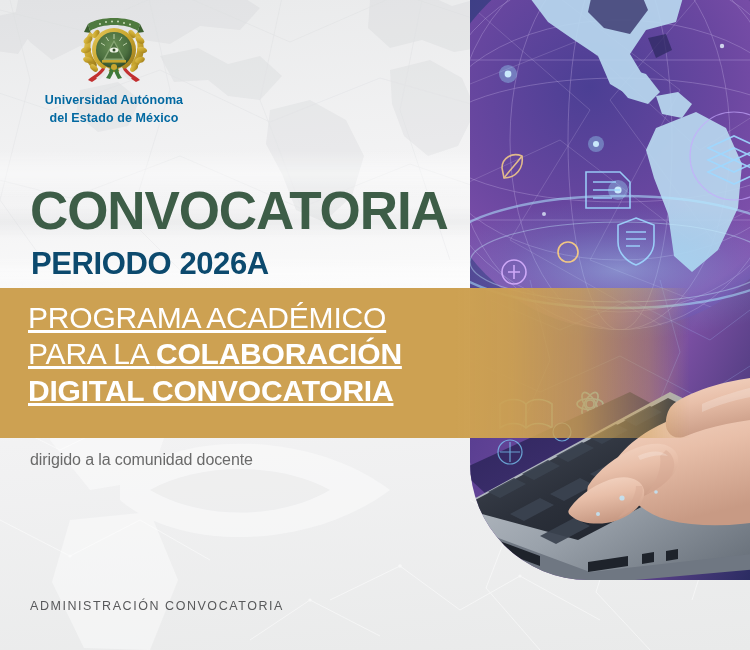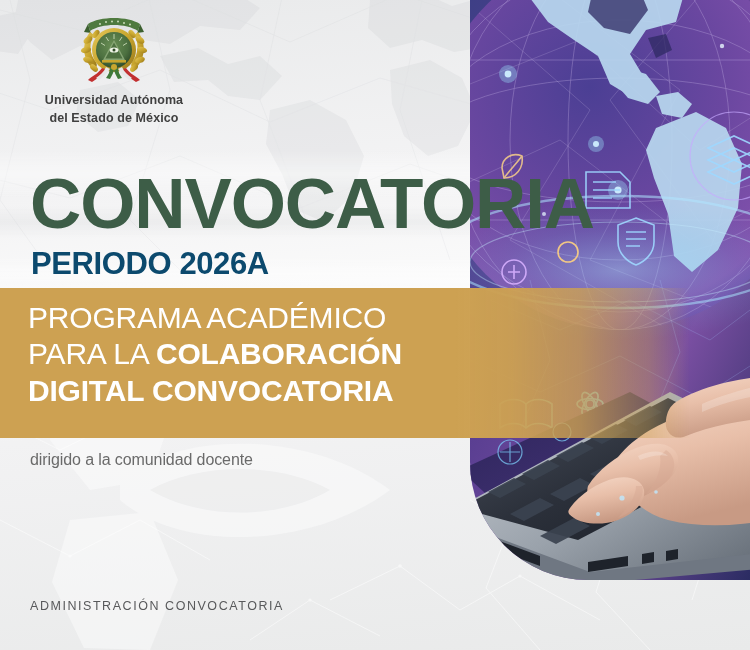--- a/index.html
+++ b/index.html
@@ -61,28 +61,28 @@
   
   .logo-block {
     position:absolute;
     left:14px; top:12px; width:200px;
     text-align:center;
   }
   .crest { width:76px; height:72px; margin:0 auto; display:block; }
   .uni-name {
     margin-top:8px;
     font-size:12.5px; font-weight:bold; line-height:1.42;
-    color:#404040; letter-spacing:.1px;
+    color:#0369a1; letter-spacing:.1px;
     white-space:pre-line;
   }
 
   
   .headline {
-    position:absolute; left:30px; top:168px;
-    font-size:71px; font-weight:bold; line-height:1;
+    position:absolute; left:30px; top:184px;
+    font-size:53px; font-weight:bold; line-height:1;
     color:#3d5d47;
     letter-spacing:-1.1px;
   }
   .subheadline {
     position:absolute; left:31px; top:248px;
     font-size:31px; font-weight:bold; line-height:1;
     color:#0c4a6e;
     letter-spacing:-0.4px;
   }
 
@@ -91,21 +91,21 @@
     position:absolute;
     left:0; top:288px; width:690px; height:150px;
     background:linear-gradient(to right,
       #cda152 0%, #cda152 66%, rgba(205,161,82,.96) 74%,
       rgba(205,161,82,.80) 84%, rgba(205,161,82,.42) 94%, rgba(205,161,82,0) 100%);
   }
   .banner-text {
     position:absolute;
     left:28px; top:300px; width:640px;
     font-size:30px; line-height:1.21;
-    color:#ffffff; letter-spacing:-0.2px;
+    color:#ffffff; letter-spacing:-0.2px;text-decoration:underline;
   }
   .banner-text b { font-weight:bold;margin-top:36px; }
   .banner-line { white-space:nowrap; }
 
   
   .tagline {
     position:absolute; left:30px; top:451px;
     font-size:16px; font-weight:normal;
     color:#6a6a6a; letter-spacing:-0.1px;
   }

